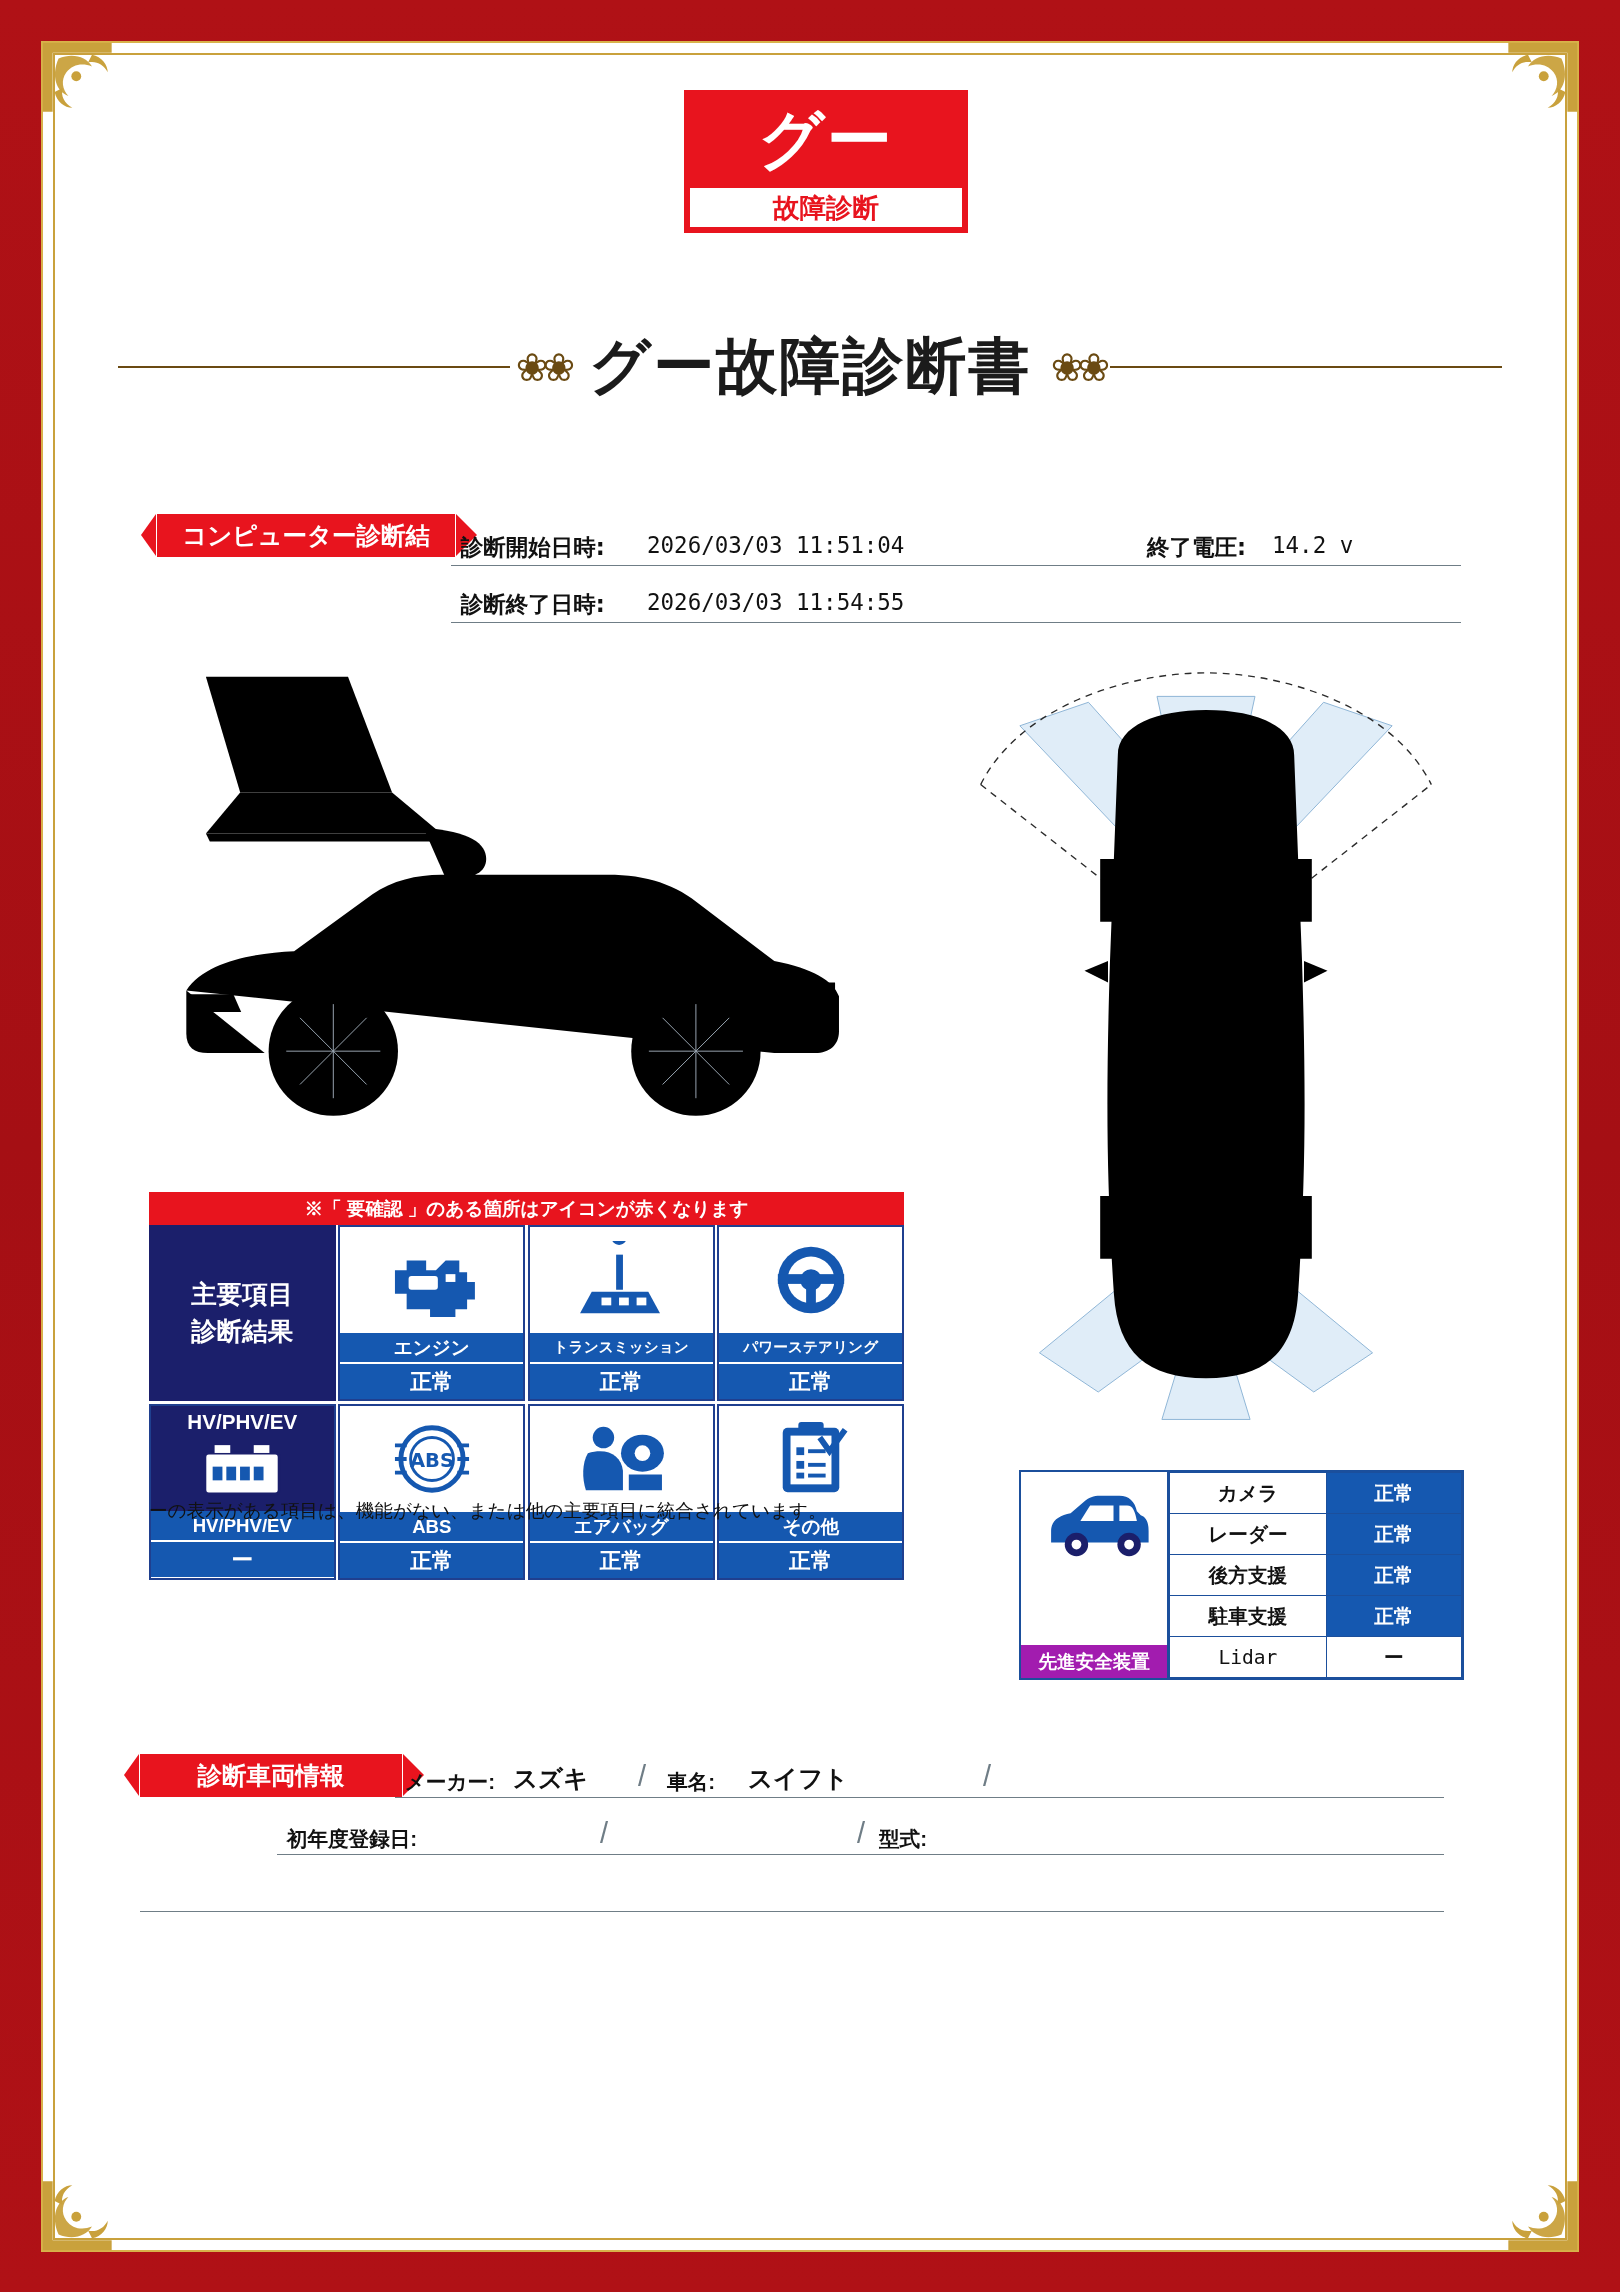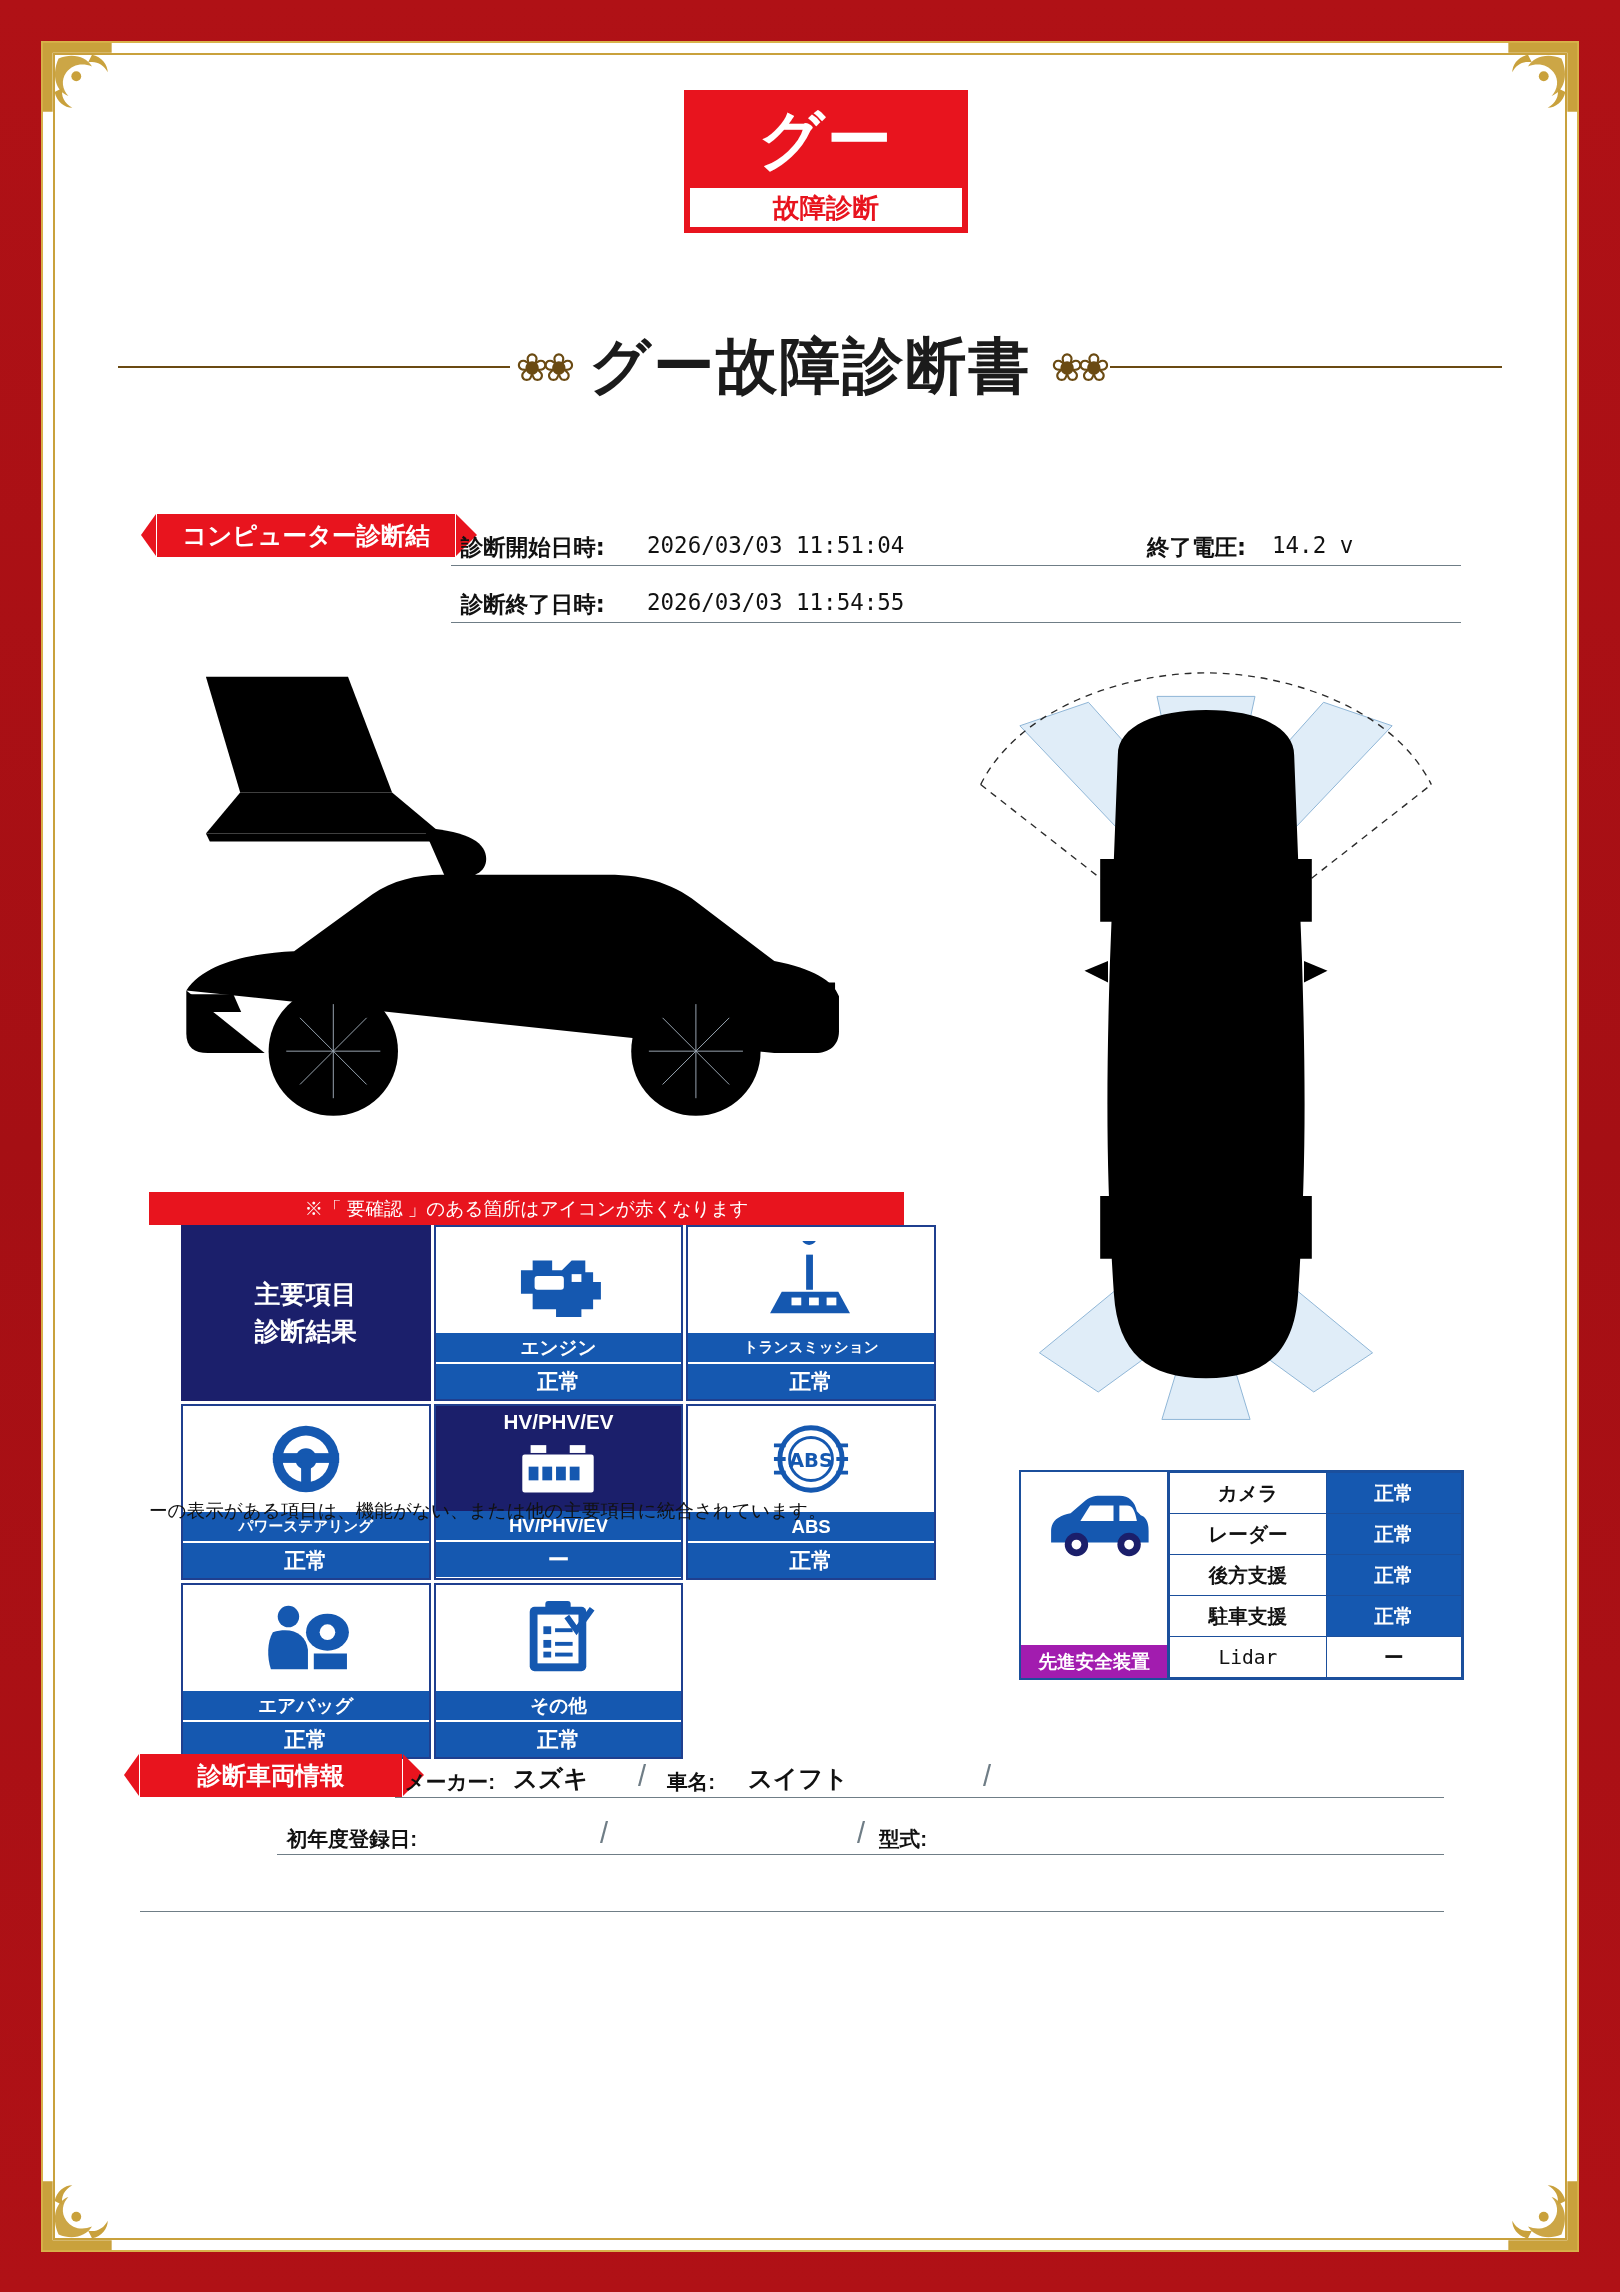--- a/index.html
+++ b/index.html
@@ -100,26 +100,26 @@
     font-family:"DejaVu Sans Mono", monospace;
   }
 
   
   .illus-left{position:absolute;left:147px;top:667px;width:745px;height:490px;}
   .illus-right{position:absolute;left:961px;top:667px;width:490px;height:774px;}
 
   
   .note-bar{
     position:absolute;left:149px;top:1192px;width:755px;height:33px;
-    background:#e8141e;color:#fff;font-size:18.6px;font-weight:normal;
+    background:#e8141e;color:#fff;font-size:18.6px;font-weight:bold;
     text-align:center;line-height:33px;
   }
   .grid{
     position:absolute;left:149px;top:1225px;width:755px;
-    display:grid;grid-template-columns:1fr 1fr 1fr;gap:2.9px;margin-left:32px;
+    display:grid;grid-template-columns:1fr 1fr 1fr 1fr;gap:2.9px;
   }
   .cell{
     background:#ffffff;border:2px solid #1f3f8f;overflow:hidden;
     display:flex;flex-direction:column;align-items:stretch;
   }
   .cell .ico{
     height:106px;display:flex;align-items:center;justify-content:center;
     background:#ffffff;
   }
   .cell .nm{

